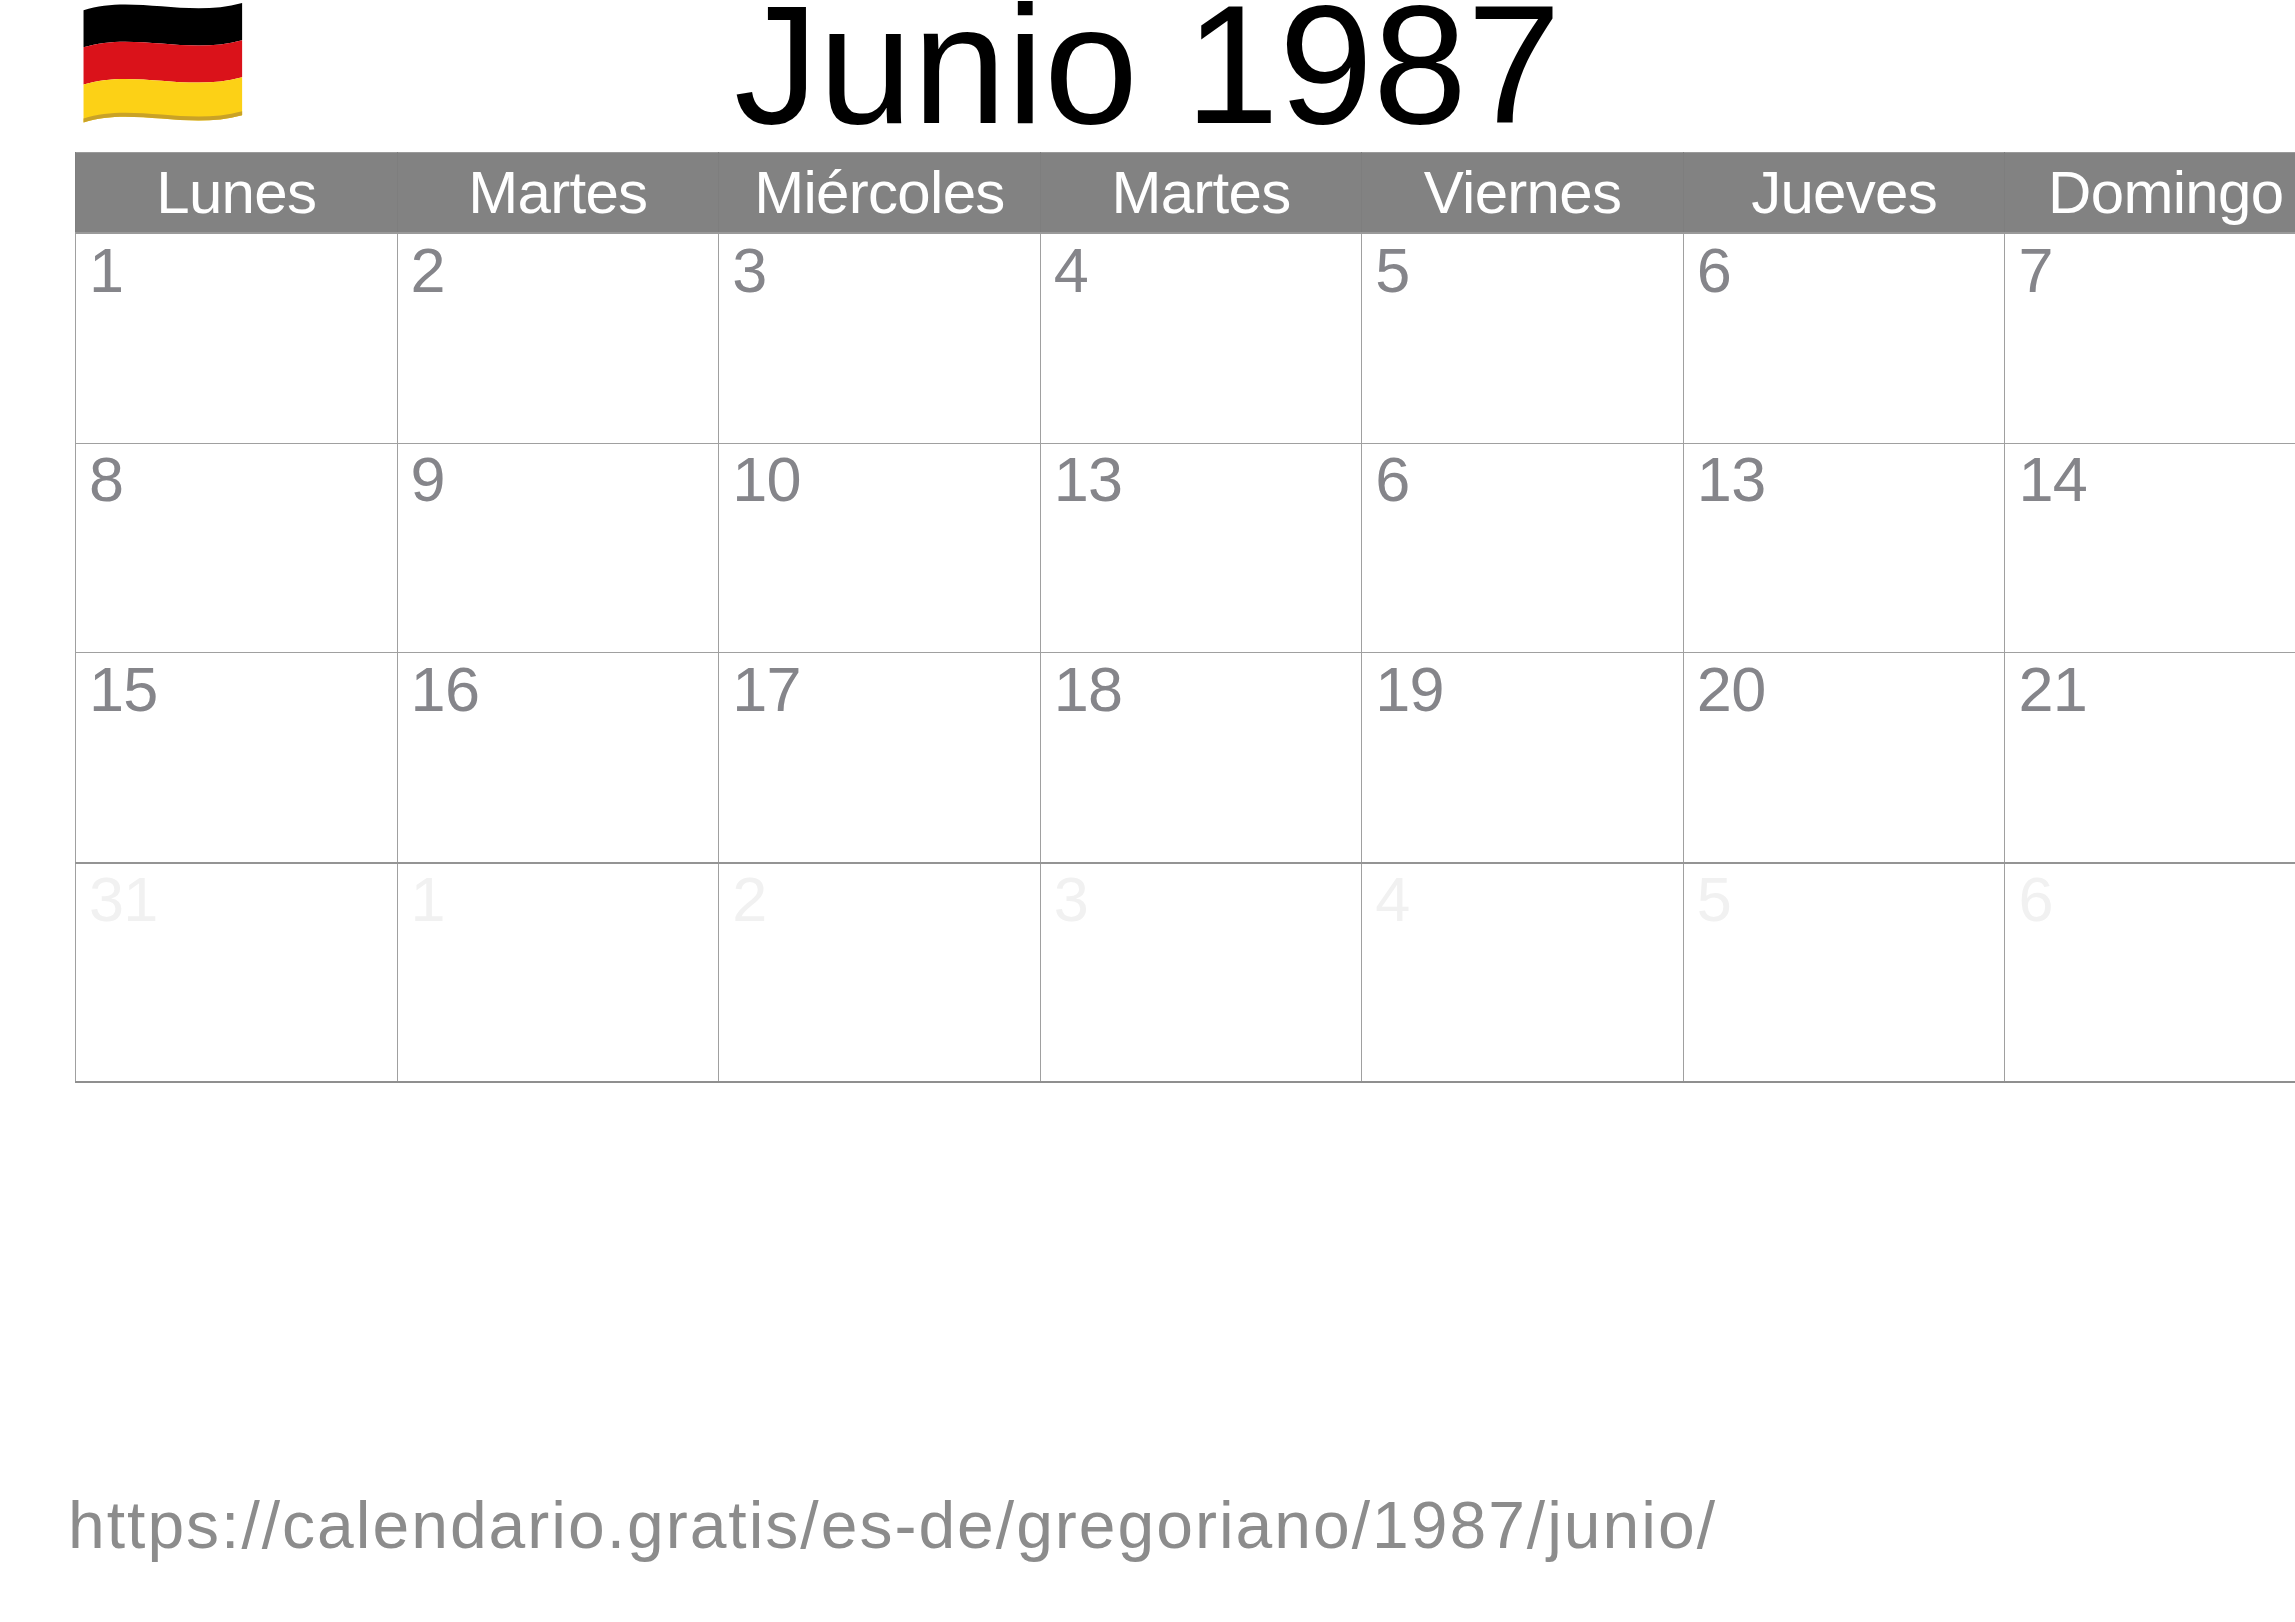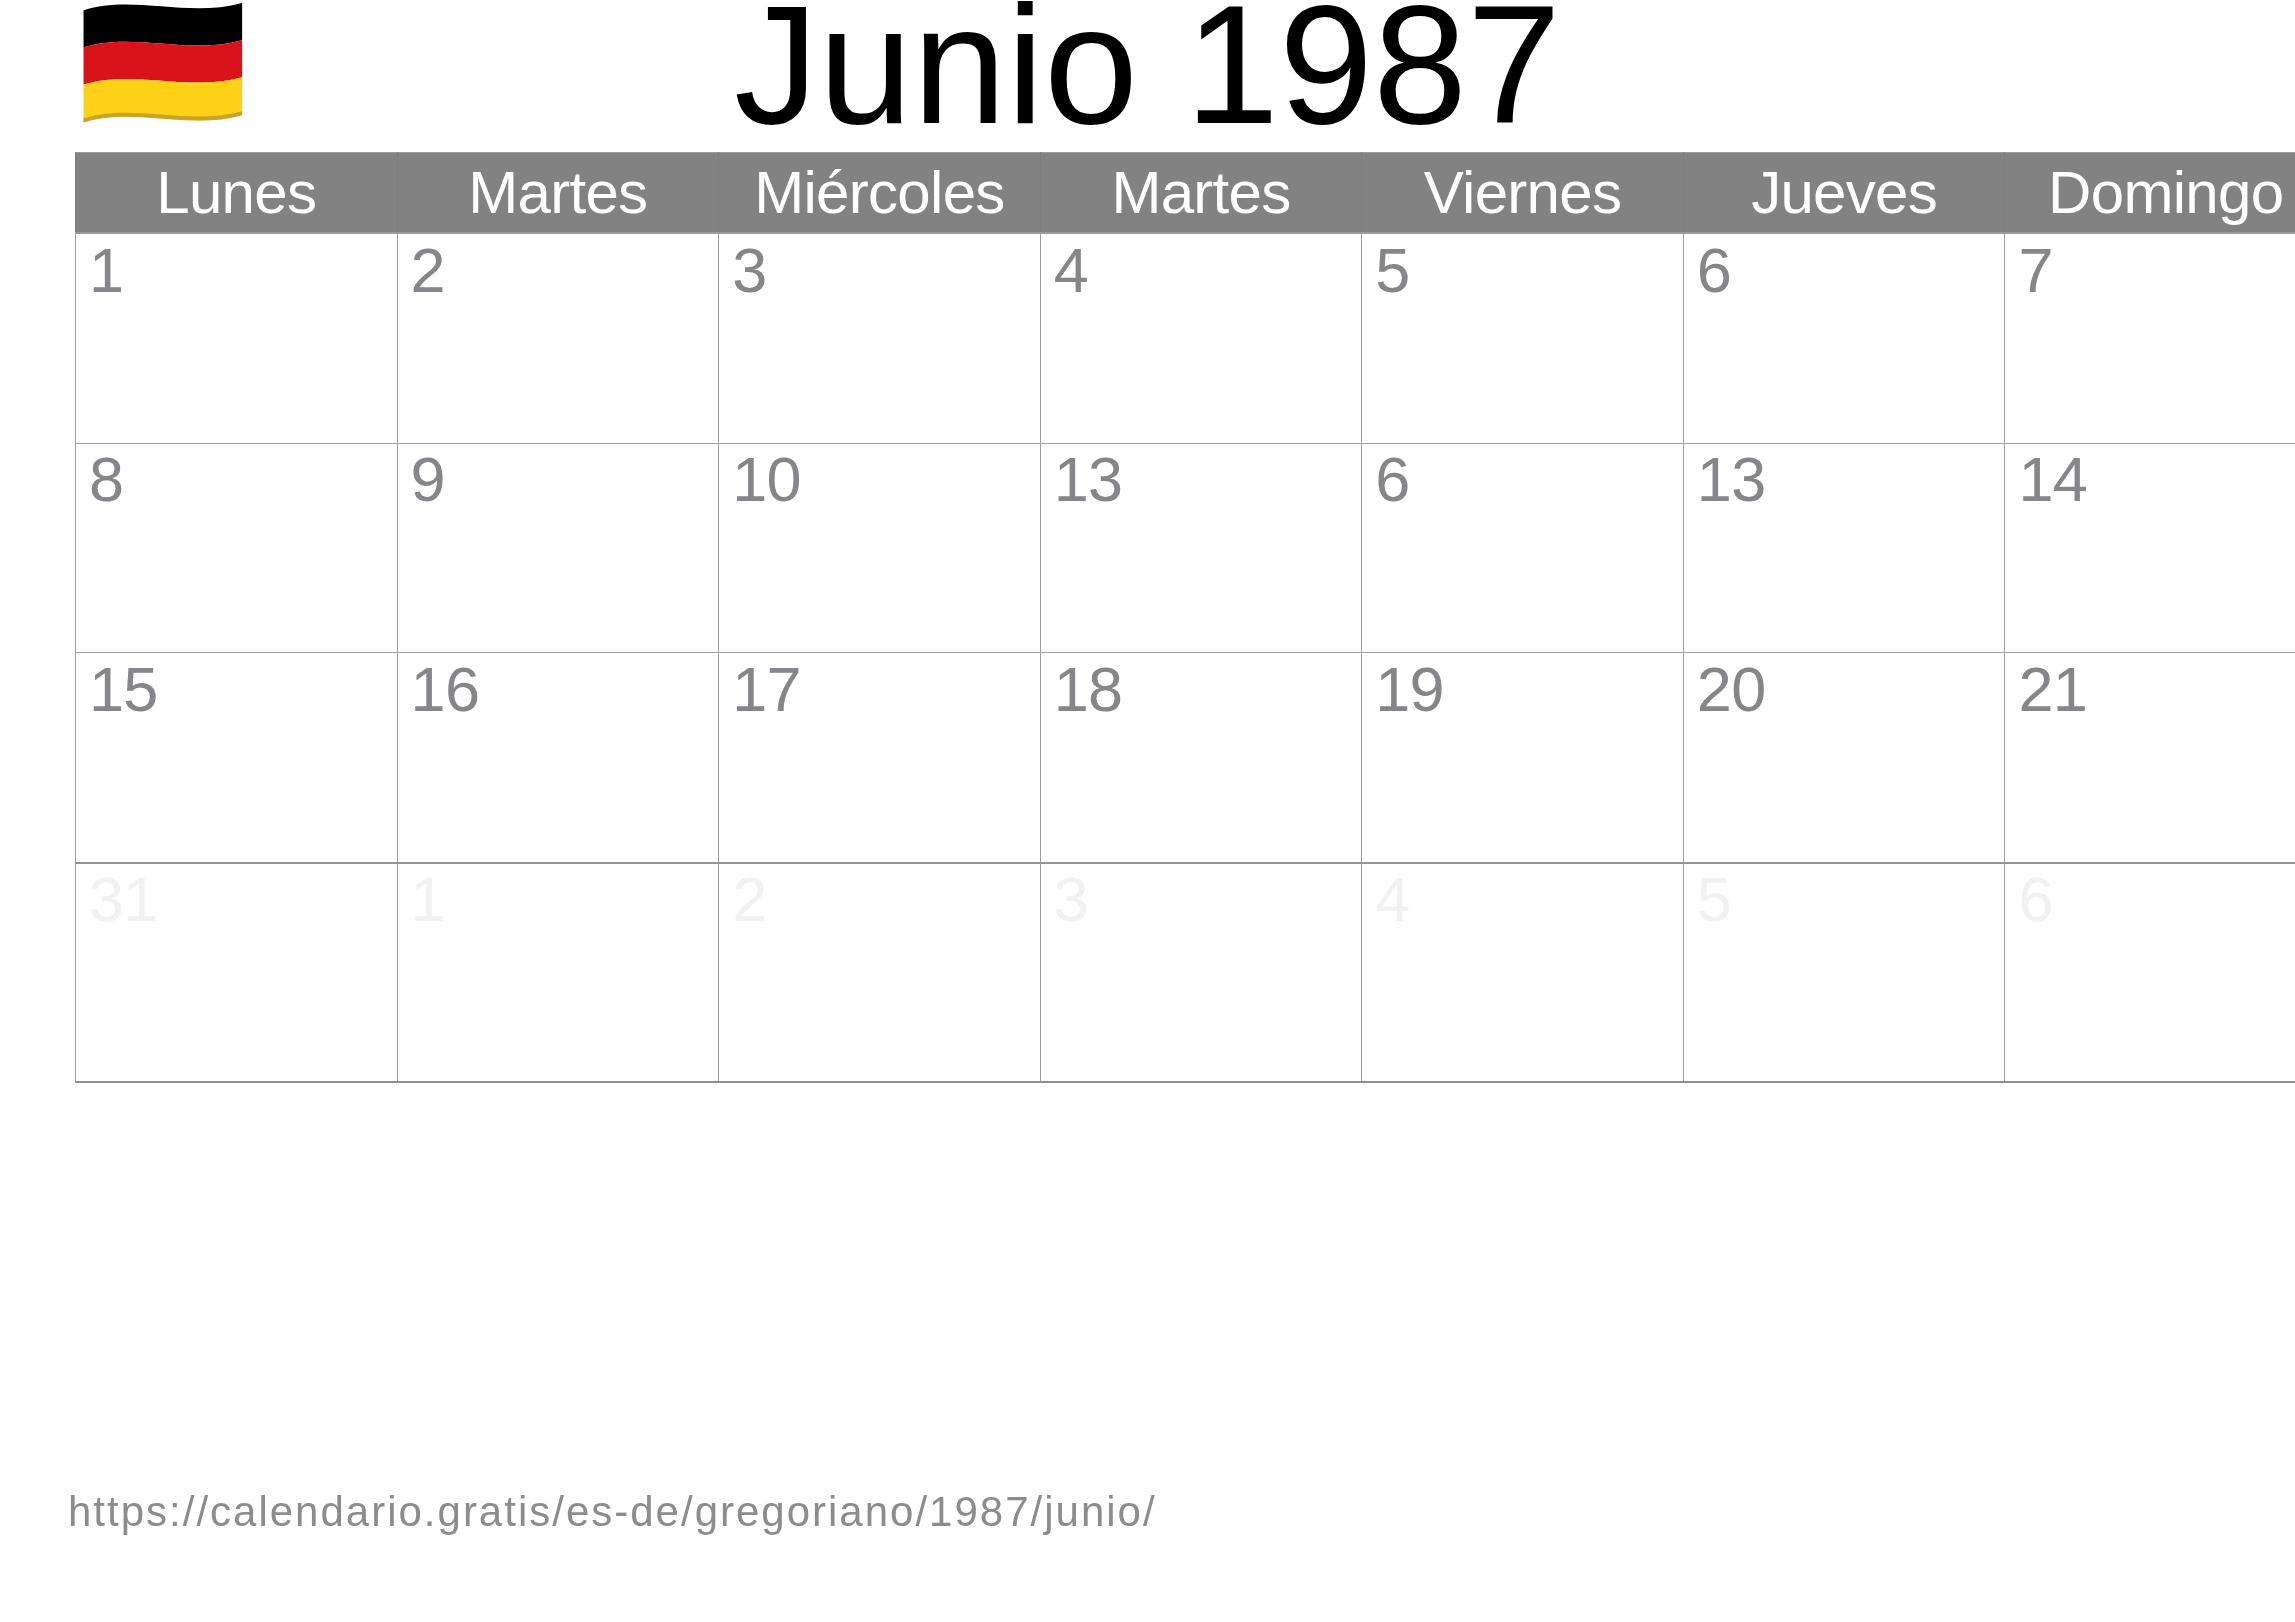--- a/index.html
+++ b/index.html
@@ -76,21 +76,21 @@
   }
   table.cal tr.ghost-row td {
     height: 215px;
     color: #f1f1f1;
     border-top: 2px solid #949494;
   }
   .source-url {
     position: absolute;
     left: 68px;
     top: 1489px;
-    font-size: 42px;
+    font-size: 66px;
     line-height: 1.1;
     color: #8c8c8c;
     letter-spacing: 2px;
     white-space: nowrap;
   }
 </style>
 </head>
 <body>
 
 <span class="flag">

